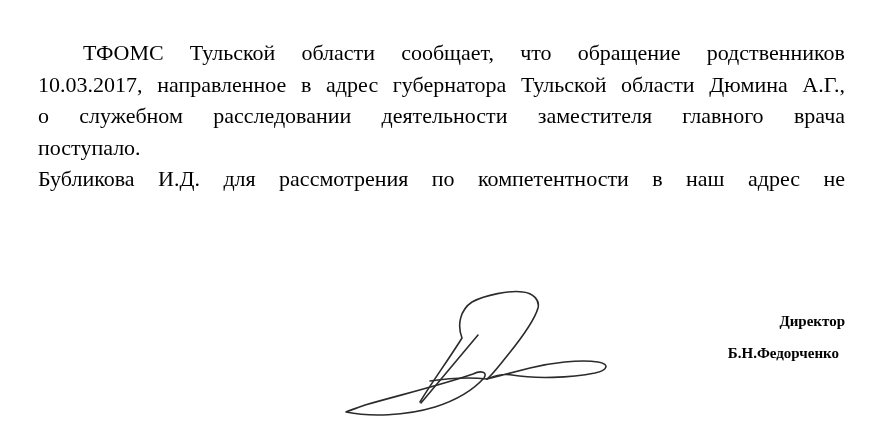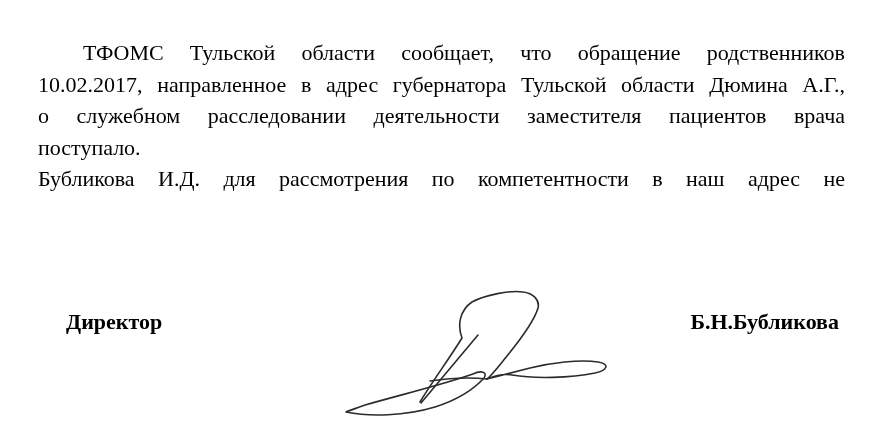--- a/index.html
+++ b/index.html
@@ -41,24 +41,25 @@
     text-align-last: left;
     -moz-text-align-last: left;
   }
   .sig-row {
     position: absolute;
     left: 38px;
     top: 306px;
     width: 807px;
     display: flex;
     justify-content: space-between;
-    align-items: center;
-    font-size: 22px;
+    align-items: flex-end;
+    font-size: 15px;
     line-height: 31.6px;
     font-weight: bold;
+    flex-direction: column;
   }
   .sig-row .director {
     margin-left: 28px;
   }
   .sig-row .name {
     margin-right: 6px;
   }
   .signature-svg {
     position: absolute;
     left: 330px;
@@ -74,29 +75,29 @@
     stroke-linejoin: round;
   }
 </style>
 </head>
 <body>
 
 <div class="page">
 
   <div class="para">
     <div class="line indent">ТФОМС Тульской области сообщает, что обращение родственников</div>
-    <div class="line">10.02.2017, направленное в адрес губернатора Тульской области Дюмина А.Г.,</div>
-    <div class="line">о служебном расследовании деятельности заместителя пациентов врача</div>
+    <div class="line">10.03.2017, направленное в адрес губернатора Тульской области Дюмина А.Г.,</div>
+    <div class="line">о служебном расследовании деятельности заместителя главного врача</div>
     <div class="line last">поступало.</div>
     <div class="line">Бубликова И.Д. для рассмотрения по компетентности в наш адрес не</div>
   </div>
 
   <div class="sig-row">
     <span class="director">Директор</span>
-    <span class="name">Б.Н.Бубликова</span>
+    <span class="name">Б.Н.Федорченко</span>
   </div>
 
   <svg class="signature-svg" viewBox="0 0 320 140" xmlns="http://www.w3.org/2000/svg" aria-hidden="true">
 
     <path d="M 16 127
              C 40 132, 75 131, 105 122
              C 130 114, 145 103, 154 93
              C 158 87, 151 85, 143 89
              C 115 99, 70 110, 35 120
              C 27 123, 18 126, 16 127"></path>

